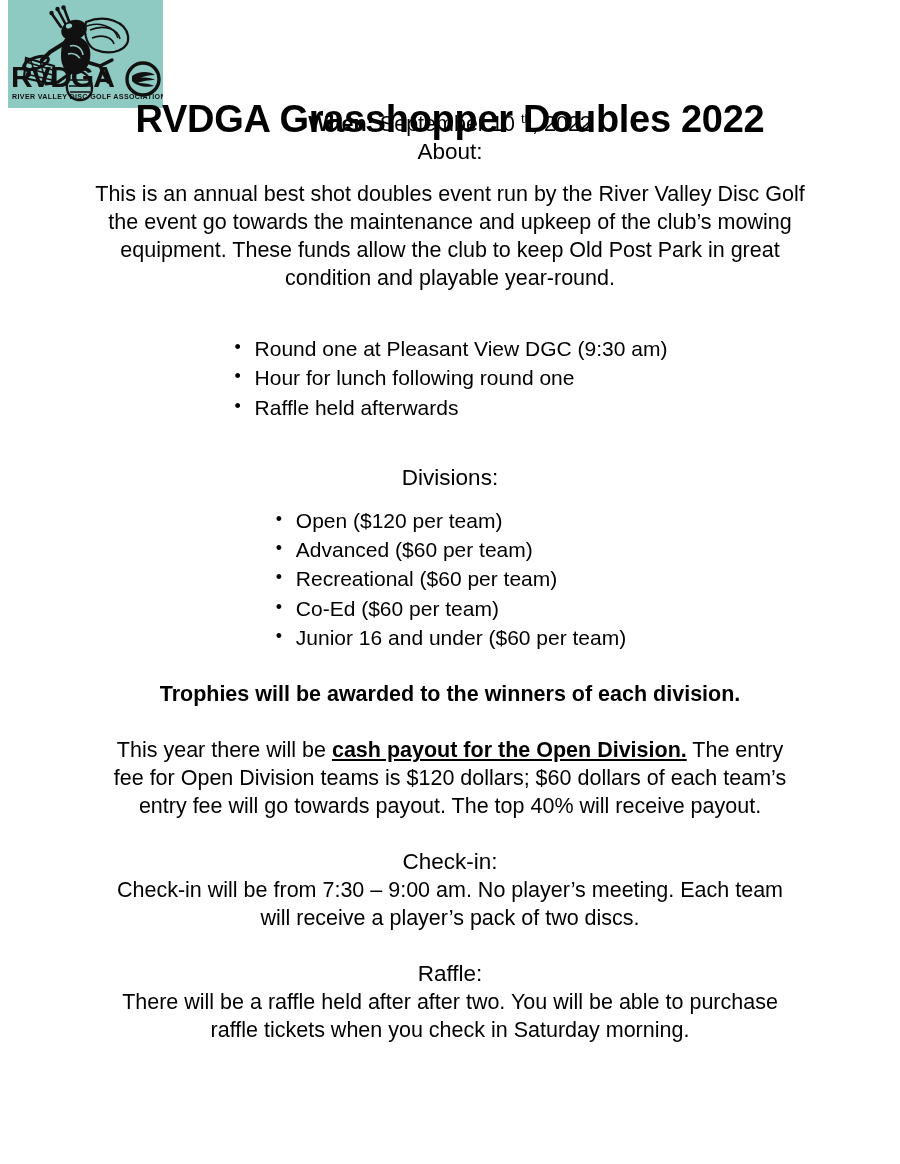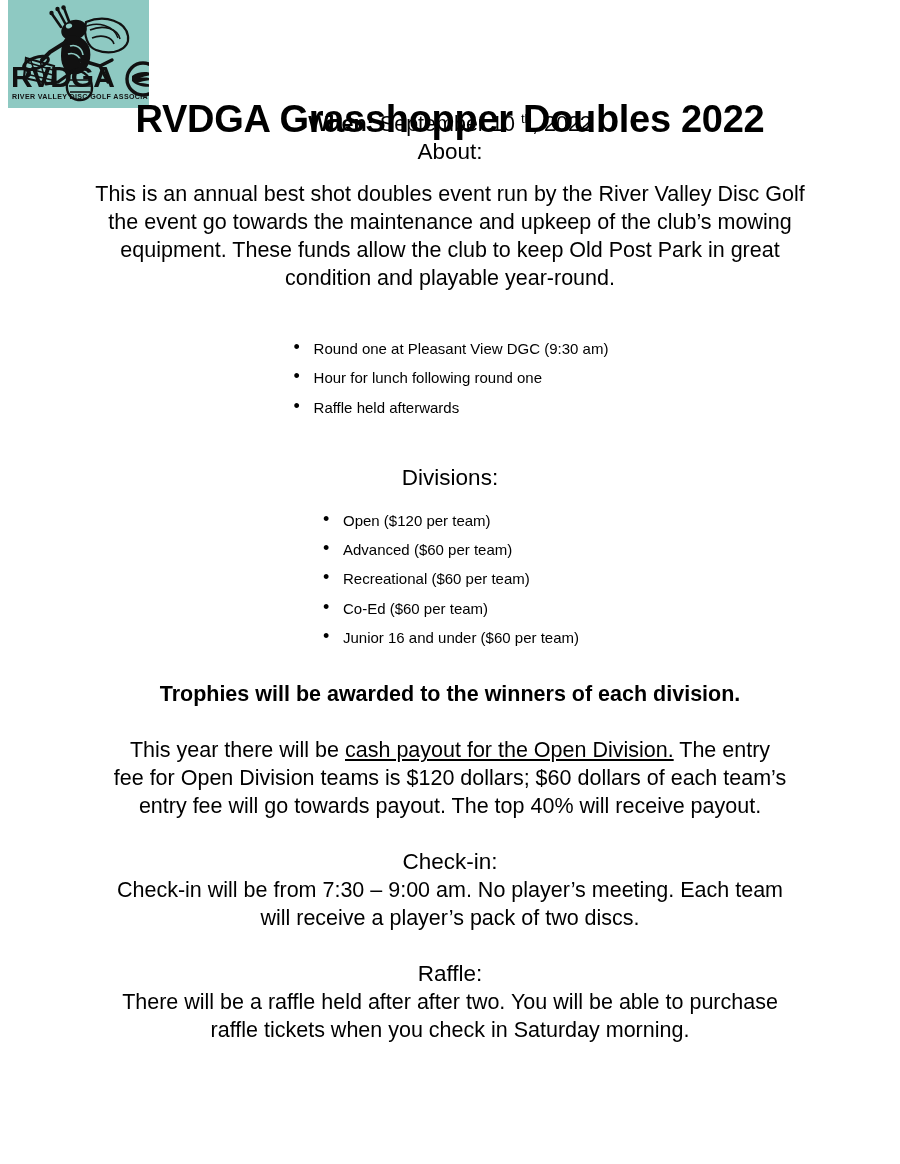--- a/index.html
+++ b/index.html
@@ -14,21 +14,21 @@
     color: #000000;
     position: relative;
     overflow: hidden;
   }
 
   
   .logo-block {
     position: absolute;
     left: 8px;
     top: 0px;
-    width: 141px;
+    width: 155px;
     height: 108px;
     background: #8ec9c2;
     overflow: hidden;
   }
   .logo-art {
     position: absolute;
     left: 0;
     top: 0;
     width: 155px;
     height: 108px;
@@ -96,41 +96,41 @@
   .line { display: block; }
   .bold { font-weight: bold; }
   .heading {
     font-weight: normal;
     font-size: 22.5px;
     display: block;
   }
   .spacer { display: block; height: 28px; }
   .spacer-sm { display: block; height: 14px; }
   .underline-bold {
-    font-weight: normal;
+    font-weight: bold;
     text-decoration: underline;
   }
   sup {
     font-size: 0.62em;
     vertical-align: super;
     line-height: 0;
     margin-left: 6px;
   }
 
   ul.bullets {
     list-style: none;
     margin: 0;
     padding: 0;
     text-align: left;
     display: inline-block;
   }
   ul.bullets li {
     position: relative;
     padding-left: 22px;
-    font-size: 15px;
+    font-size: 21px;
     line-height: 29.3px;
     white-space: nowrap;
   }
   ul.bullets li::before {
     content: "\2022";
     position: absolute;
     left: 2px;
     top: -1px;
     font-size: 18px;
   }

